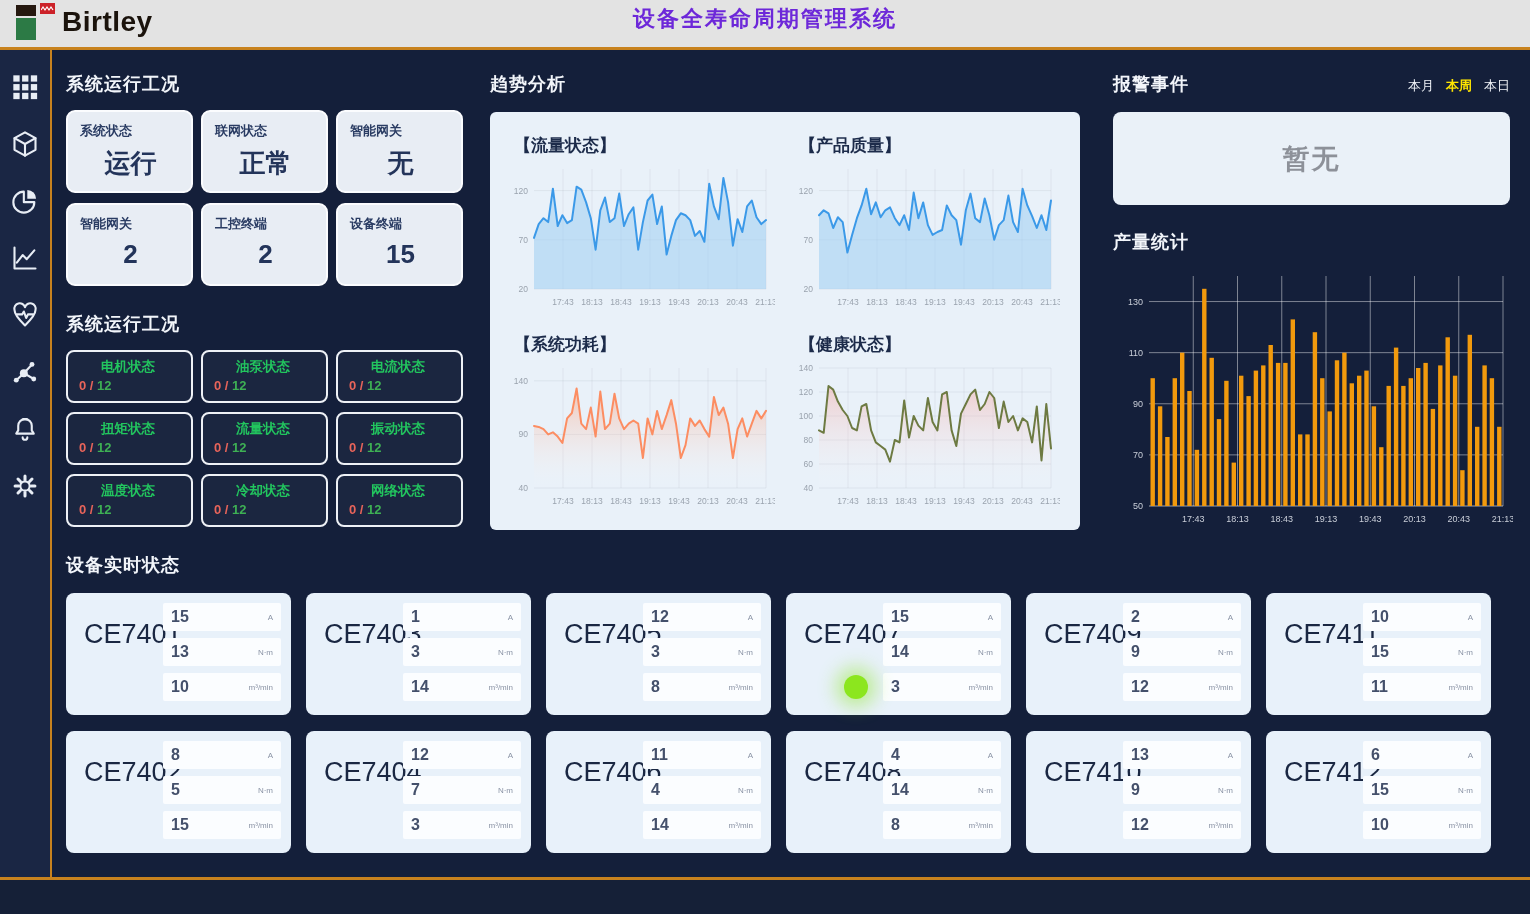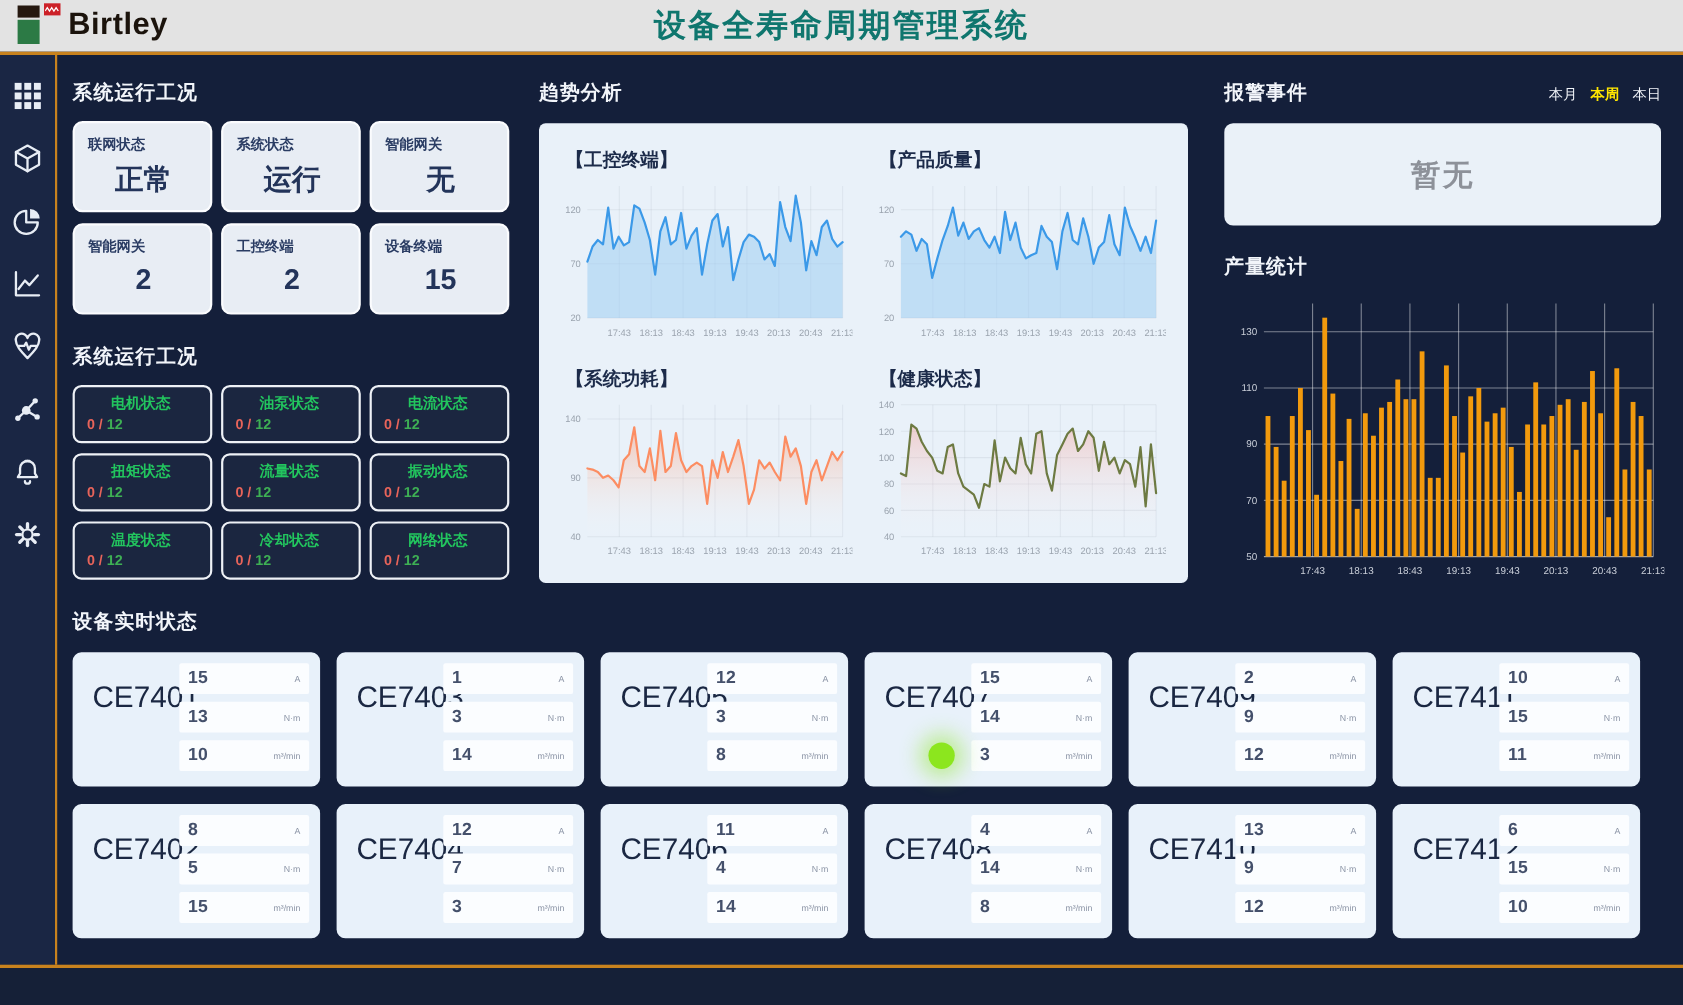--- a/index.html
+++ b/index.html
@@ -10,21 +10,21 @@
   
   .header { position:absolute; left:0; top:0; width:1530px; height:47px; background:#e3e3e3; }
   .brand { position:absolute; left:16px; top:2px; display:flex; align-items:flex-start; }
   .logo-squares { position:relative; width:44px; height:40px; }
   .sq-dark  { position:absolute; left:0; top:3px;  width:20px; height:11px; background:#25180f; }
   .sq-red   { position:absolute; left:24px; top:1px; width:15px; height:11px; background:#cc2128; }
   .sq-red svg { position:absolute; left:1px; top:2px; }
   .sq-green { position:absolute; left:0; top:16px; width:20px; height:22px; background:#2c7a45; }
   .brand-text { font-size:28px; font-weight:800; color:#1b130c; letter-spacing:0.5px; line-height:40px; margin-left:2px; }
   .page-title { position:absolute; left:0; right:0; top:4px; text-align:center;
-                font-size:29px; font-weight:700; color:#0f766e; letter-spacing:2px; }
+                font-size:22px; font-weight:700; color:#6d28d9; letter-spacing:2px; }
   .h-accent { position:absolute; left:0; top:47px; width:1530px; height:3px; background:#c8821e; }
 
   
   .sidebar { position:absolute; left:0; top:50px; width:52px; height:827px; background:#1a2644;
              border-right:2px solid #c8821e; display:flex; flex-direction:column; align-items:center;
              padding-top:22px; gap:27px; }
   .side-icon { width:30px; height:30px; display:flex; align-items:center; justify-content:center; cursor:pointer; }
   .side-icon svg { width:28px; height:28px; }
 
   
@@ -181,26 +181,26 @@
         </svg>
       </span>
   </div>
 
   <div id="main">
 
     <div id="sec-status">
       <div class="panel-title">系统运行工况</div>
       <div class="st-grid">
           <div class="st-card">
+      <div class="st-label">系统状态</div>
+      <div class="st-value">运行</div>
+    </div>
+          <div class="st-card">
       <div class="st-label">联网状态</div>
       <div class="st-value">正常</div>
-    </div>
-          <div class="st-card">
-      <div class="st-label">系统状态</div>
-      <div class="st-value">运行</div>
     </div>
           <div class="st-card">
       <div class="st-label">智能网关</div>
       <div class="st-value">无</div>
     </div>
           <div class="st-card">
       <div class="st-label">智能网关</div>
       <div class="st-value">2</div>
     </div>
           <div class="st-card">
@@ -271,21 +271,21 @@
         <span class="alarm">0</span><span class="alarm"> / </span><span class="ok">12</span>
       </div>
     </div>
         </div>
     </div>
 
     <div id="sec-trend">
       <div class="panel-title">趋势分析</div>
       <div class="trend-card">
         <div class="tchart">
-          <div class="tchart-title">【工控终端】</div>
+          <div class="tchart-title">【流量状态】</div>
           <div class="tchart-svg"><svg width="275" height="160" viewBox="0 0 275 160">
                 <line x1="34" y1="31.639344262295083" x2="266" y2="31.639344262295083" stroke="rgba(120,130,150,0.12)"></line>
                 <line x1="34" y1="80.81967213114754" x2="266" y2="80.81967213114754" stroke="rgba(120,130,150,0.12)"></line>
                 <line x1="34" y1="130" x2="266" y2="130" stroke="rgba(120,130,150,0.12)"></line>
                 <line x1="63" y1="10" x2="63" y2="130" stroke="rgba(120,130,150,0.10)"></line>
                 <line x1="92" y1="10" x2="92" y2="130" stroke="rgba(120,130,150,0.10)"></line>
                 <line x1="121" y1="10" x2="121" y2="130" stroke="rgba(120,130,150,0.10)"></line>
                 <line x1="150" y1="10" x2="150" y2="130" stroke="rgba(120,130,150,0.10)"></line>
                 <line x1="179" y1="10" x2="179" y2="130" stroke="rgba(120,130,150,0.10)"></line>
                 <line x1="208" y1="10" x2="208" y2="130" stroke="rgba(120,130,150,0.10)"></line>

